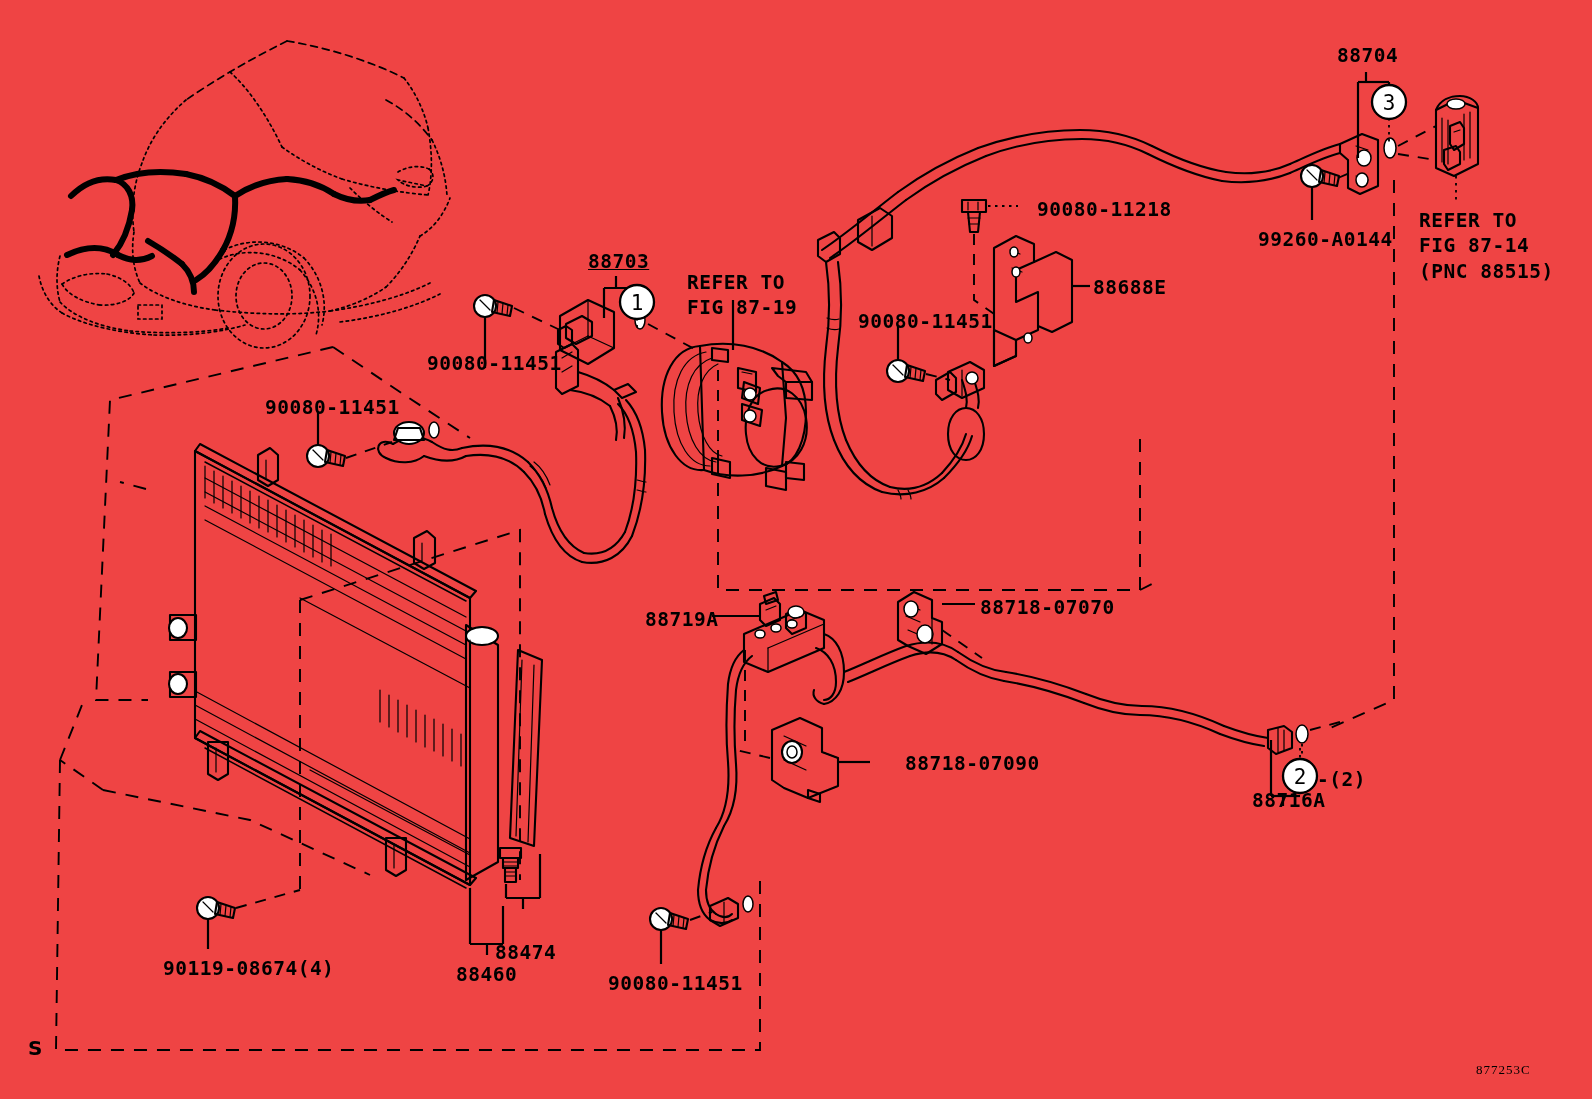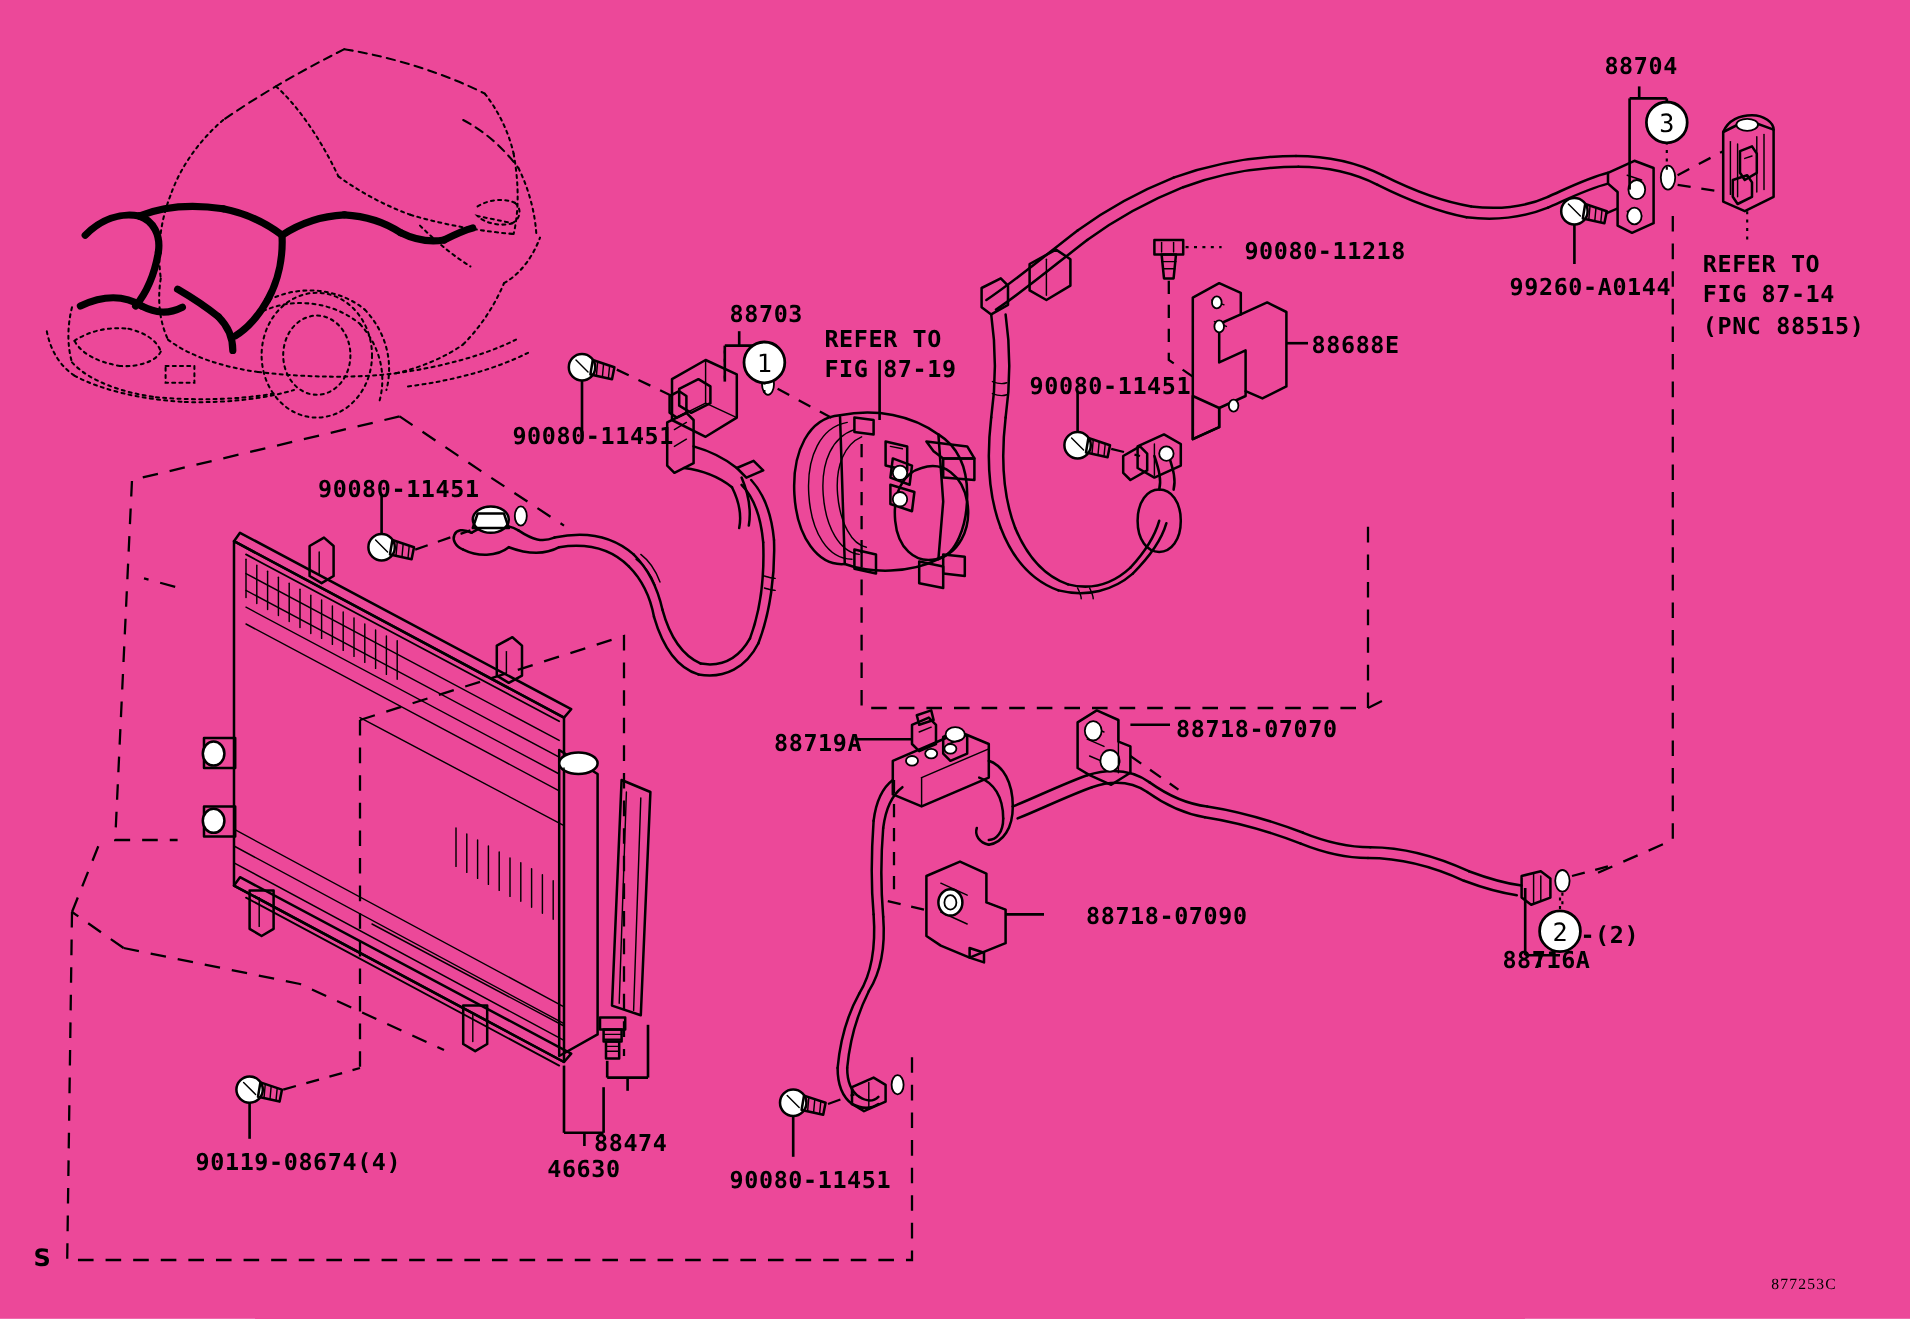--- a/index.html
+++ b/index.html
@@ -1,19 +1,19 @@
 <!DOCTYPE html>
 <html><head>
 <meta charset="utf-8">
 <title>A/C Parts Diagram</title>
 <style>
   html,body{margin:0;padding:0;background:#ffffff;}
   body{width:1592px;height:1099px;overflow:hidden;
        font-family:"DejaVu Sans Mono","Liberation Mono",monospace;}
-  #stage{position:relative;width:1592px;height:1099px;background:#ec4899;}
+  #stage{position:relative;width:1592px;height:1099px;background:#ef4444;}
   #stage svg{position:absolute;left:0;top:0;}
   .lbl{position:absolute;color:#000;font-family:"DejaVu Sans Mono","Liberation Mono",monospace;
        font-weight:bold;font-size:19.5px;letter-spacing:0.5px;white-space:pre;line-height:1.28;}
   .lbl.multiline{line-height:1.30;}
   .code{position:absolute;font-family:Liberation Serif, serif;
         font-size:13px;color:#000;letter-spacing:1px;}
   .smark{position:absolute;font-family:"DejaVu Sans","Liberation Sans",sans-serif;
         font-size:20px;font-weight:bold;color:#000;}
 </style>
 </head>
@@ -609,32 +609,32 @@
 
     <path class="dash" d="M1310 730 L1340 722"></path>
   </g>
 </svg>
 
 <div class="lbl" style="left:1337px;top:44px;">88704</div>
 <div class="lbl" style="left:1258px;top:228px;">99260-A0144</div>
 <div class="lbl multiline" style="left:1419px;top:208px;">REFER TO<br>FIG 87-14<br>(PNC 88515)</div>
 <div class="lbl" style="left:1024px;top:198px;margin-left:13px;">90080-11218</div>
 <div class="lbl" style="left:1093px;top:276px;">88688E</div>
-<div class="lbl" style="left:608px;top:250px;">88703</div>
+<div class="lbl" style="left:588px;top:250px;text-decoration:underline;">88703</div>
 <div class="lbl multiline" style="left:687px;top:270px;">REFER TO<br>FIG 87-19</div>
 <div class="lbl" style="left:427px;top:352px;">90080-11451</div>
 <div class="lbl" style="left:858px;top:310px;">90080-11451</div>
 <div class="lbl" style="left:265px;top:396px;">90080-11451</div>
 <div class="lbl" style="left:645px;top:608px;text-align:right;">88719A</div>
 <div class="lbl" style="left:980px;top:596px;">88718-07070</div>
 <div class="lbl" style="left:905px;top:752px;">88718-07090</div>
 <div class="lbl" style="left:1252px;top:789px;">88716A</div>
 <div class="lbl" style="left:1317px;top:768px;">-(2)</div>
 <div class="lbl" style="left:495px;top:917px;margin-top:24px;">88474</div>
-<div class="lbl" style="left:456px;top:963px;">46630</div>
+<div class="lbl" style="left:456px;top:963px;">88460</div>
 <div class="lbl" style="left:163px;top:957px;">90119-08674(4)</div>
 <div class="lbl" style="left:608px;top:972px;">90080-11451</div>
 
 <svg width="1592" height="1099" viewBox="0 0 1592 1099" style="pointer-events:none;">
   <g>
     <circle cx="637" cy="302" r="17" fill="#fff" stroke="#000" stroke-width="2.3"></circle>
     <text x="637" y="310" text-anchor="middle" font-family="DejaVu Sans Mono, monospace" font-size="21" fill="#000">1</text>
   </g>
   <g>
     <circle cx="1300" cy="776" r="17" fill="#fff" stroke="#000" stroke-width="2.3"></circle>

